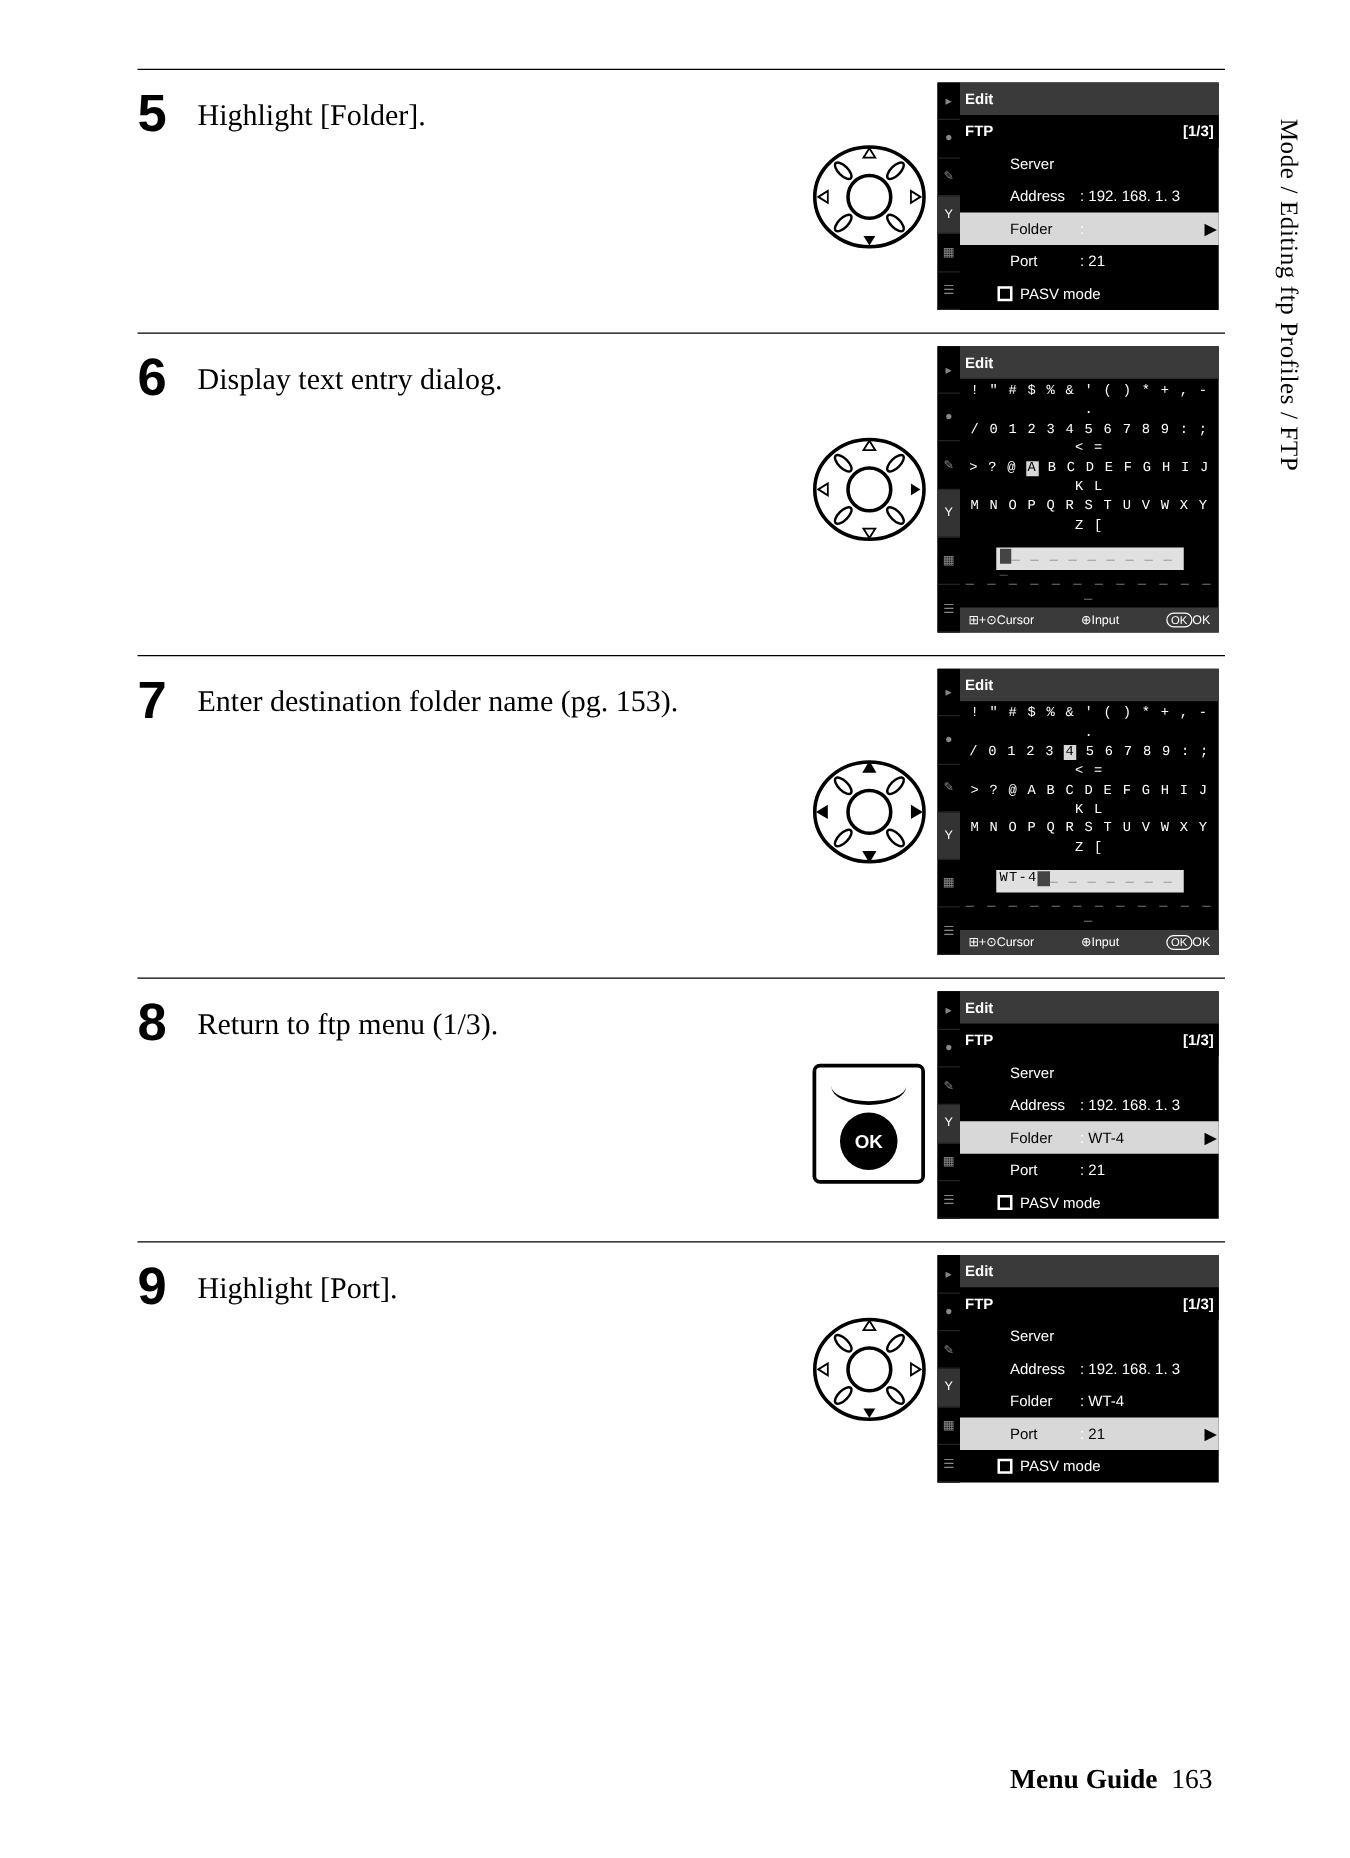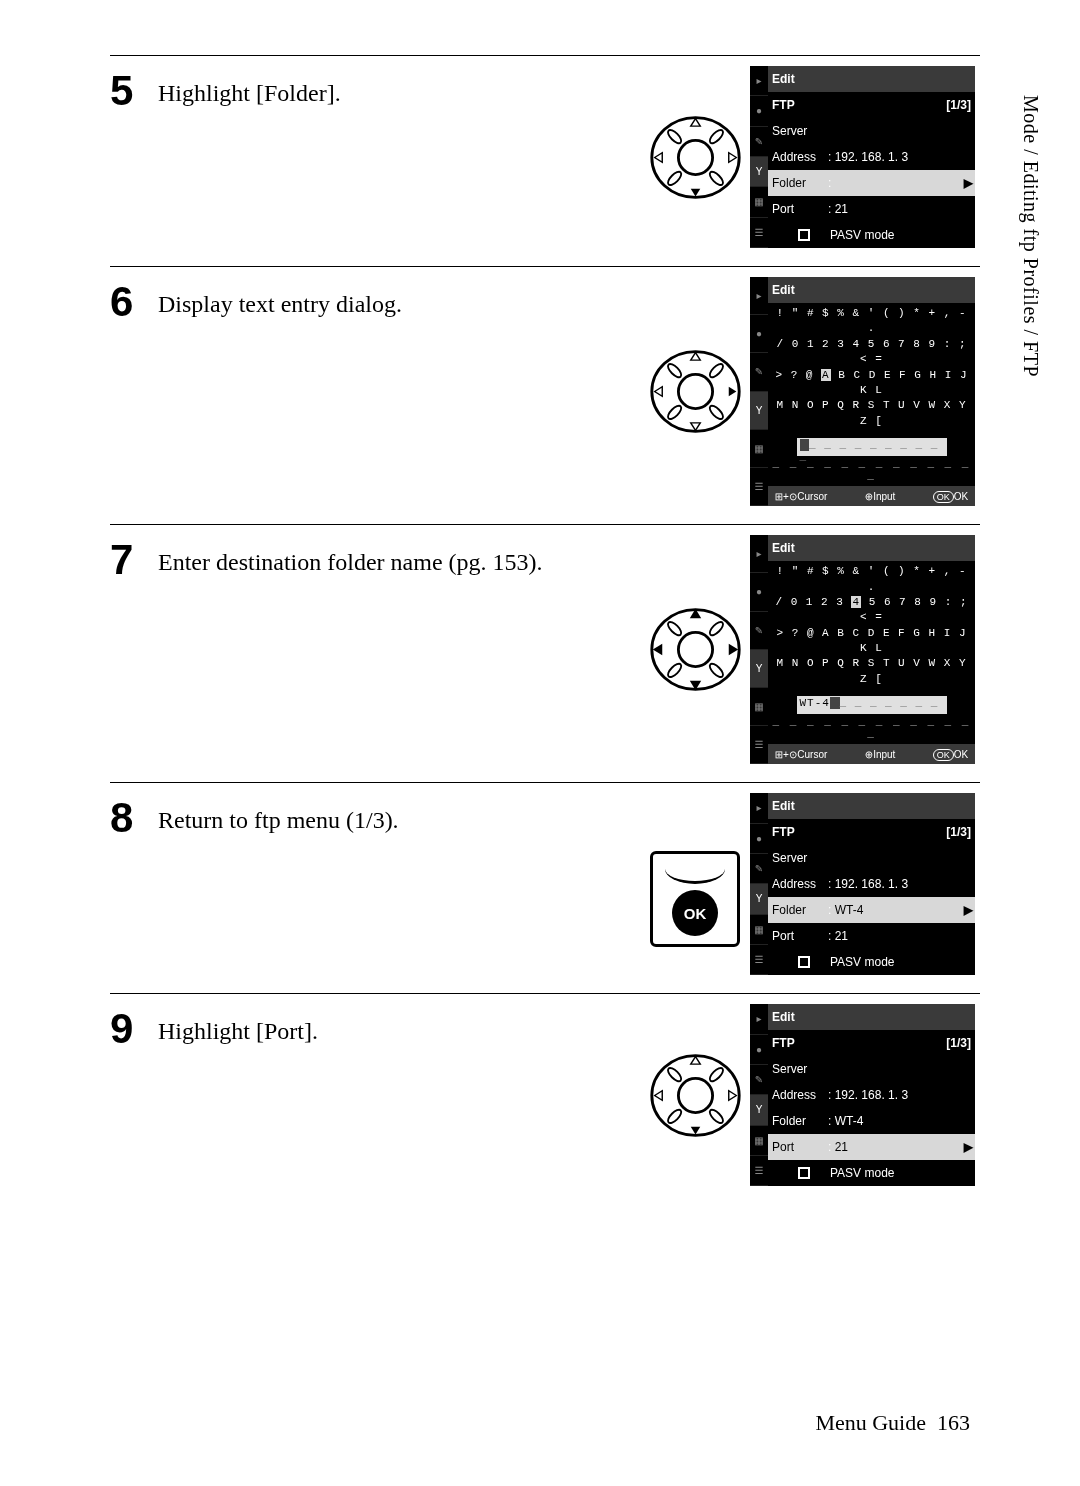--- a/index.html
+++ b/index.html
@@ -64,21 +64,21 @@
     letter-spacing: 0.5px;
   }
 
   
   .footer {
     position: absolute;
     right: 110px;
     bottom: 50px;
     font-size: 22px;
   }
-  .footer .guide { font-weight: normal; }
+  .footer .guide { font-weight: bold; }
 
   
   .dpad-svg { width: 95px; height: 95px; }
 
   
   .ok-wrap {
     width: 90px; height: 96px;
     border: 3px solid #000;
     border-radius: 6px;
     position: relative;
@@ -115,25 +115,25 @@
   .lcd .tabstrip .tab {
     flex:1; display:flex; align-items:center; justify-content:center;
     font-size:10px; color:#888; border-bottom:1px solid #222;
   }
   .lcd .tabstrip .tab.hl { background:#333; color:#fff; }
   .lcd .body { margin-left:18px; }
   .lcd .row { display:flex; align-items:center; height:19px; padding: 13px 4px; position:relative; }
   .lcd .row.title { background:#3a3a3a; font-weight:bold; }
   .lcd .row.bar { background:#000; font-weight:bold; }
   .lcd .row.bar .pager { position:absolute; right:4px; }
-  .lcd .row .lbl { width: 56px; }
+  .lcd .row .lbl { width: 56px; margin-left: 36px; }
   .lcd .row .val::before { content:": "; color:#fff;}
   .lcd .row.hl { background:#d8d8d8; color:#000; }
   .lcd .row.hl .chev { position:absolute; right:2px; font-weight:bold;}
-  .lcd .pasv { height:26px; display:flex; align-items:center; gap:20px; padding-left: 30px;}
+  .lcd .pasv { height:26px; display:flex; align-items:center; gap:6px; padding-left: 30px;}
   .lcd .pasv .box { width:12px;height:12px;border:2px solid #fff;}
 
   
   .lcd .kbd { padding: 3px 6px; font-family: 'Courier New', monospace; font-size:11px; letter-spacing:1px; line-height:1.4; text-align:center;}
   .lcd .kbd .hlchar { background:#d8d8d8; color:#000; padding:0 1px; }
   .lcd .input-row { display:flex; justify-content:center; padding:6px 0 2px 0;}
   .lcd .input-box { width: 150px; height:18px; background:#e0e0e0; color:#000; font-family:'Courier New',monospace; font-size:11px; padding:1px 3px; letter-spacing:1px;}
   .lcd .input-box .cursor { background:#444; color:#fff; padding:0 1px;}
   .lcd .dashline { text-align:center; color:#aaa; font-family:'Courier New',monospace; font-size:11px; letter-spacing:2px; padding-bottom:4px;}
   .lcd .status { background:#3a3a3a; display:flex; justify-content:space-around; align-items:center; height:20px; font-size:10px;gap:24px;}

